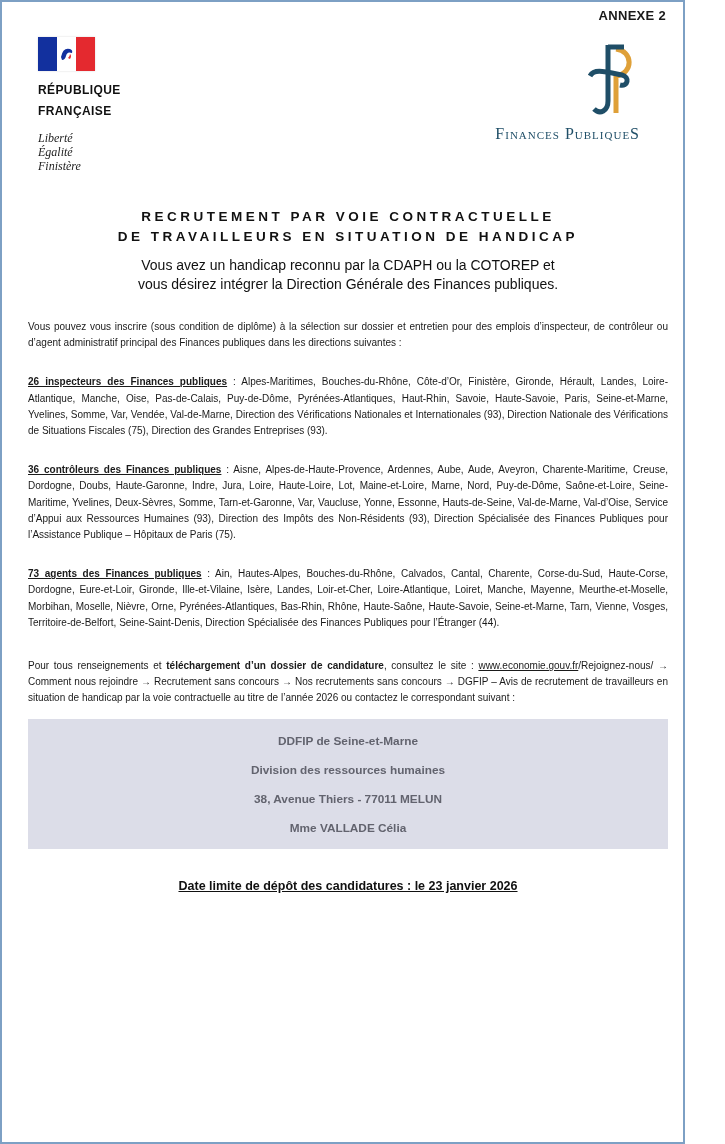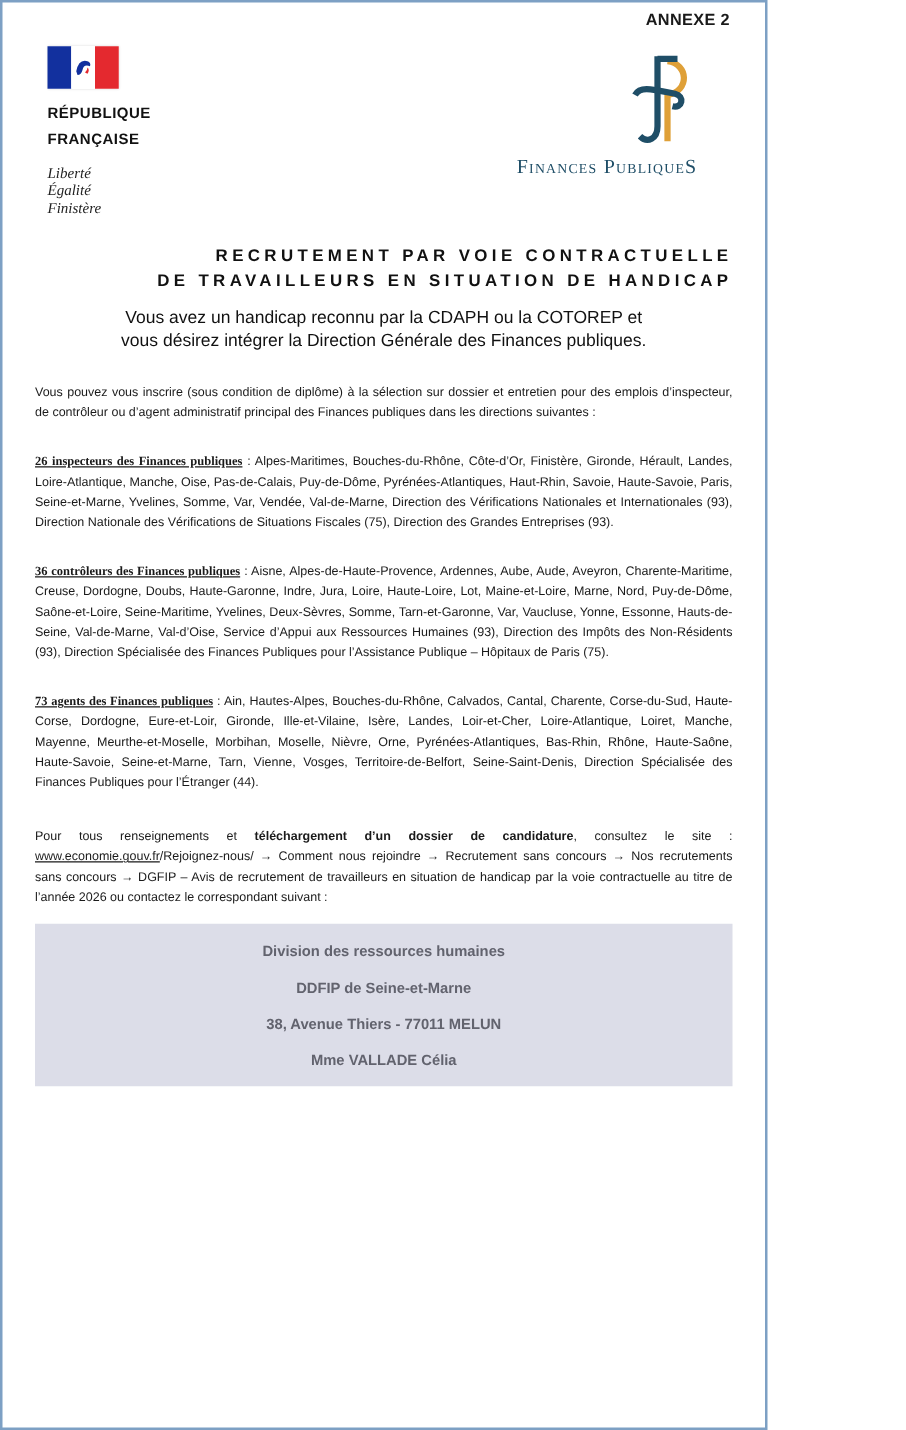--- a/index.html
+++ b/index.html
@@ -13,24 +13,24 @@
     --ink:#1a1a1a;
   }
   *{box-sizing:border-box;margin:0;padding:0;}
   html,body{background:#fff;}
   body{
     width:725px;height:1144px;
     font-family:"Liberation Sans",sans-serif;
     color:var(--ink);
   }
   .page{
-    width:614px;height:1144px;
+    width:685px;height:1144px;
     border:2px solid var(--border);
     background:#fff;
-    padding:6px 26px 20px 26px;
+    padding:6px 15px 20px 26px;
     overflow:hidden;
   }
   .annexe{
     text-align:right;
     font-size:13px;font-weight:bold;
     letter-spacing:.3px;
     padding-right:2px;
   }
   header{
     display:flex;justify-content:space-between;align-items:flex-start;
@@ -57,35 +57,35 @@
     display:flex;flex-direction:column;align-items:flex-end;
   }
   .fp-caption{
     margin-top:4px;
     font-family:"Liberation Serif",serif;
     font-variant:small-caps;
     font-size:16px;letter-spacing:1px;
     color:var(--fp-blue);
   }
   .title{
-    margin-top:22px;text-align:right;
+    margin-top:34px;text-align:center;
     font-size:13.5px;font-weight:bold;letter-spacing:3.5px;
     line-height:20px;color:#111;
   }
   .subtitle{
     margin-top:9px;text-align:center;
     font-size:14px;font-weight:normal;line-height:19px;color:#111;
   }
   p.body{
     font-size:10px;line-height:16.2px;
     text-align:justify;color:var(--ink);
   }
   .intro{margin-top:25px;}
   .section{margin-top:23px;}
-  .section .hd{font-weight:bold;text-decoration:underline;font-family:Liberation Serif, serif;}
+  .section .hd{font-weight:bold;text-decoration:underline;}
   .info{margin-top:27px;}
   .info .link{color:var(--ink);text-decoration:underline;cursor:pointer;}
   .contact-box{
     margin-top:12px;
     background:var(--box-bg);
     padding:8px 10px 6px 10px;
     text-align:center;
   }
   .contact-box p{
     font-size:11.8px;font-weight:bold;
@@ -154,20 +154,21 @@
 
   <p class="body section"><span class="hd">26 inspecteurs des Finances publiques</span><span> : </span><span>Alpes-Maritimes, Bouches-du-Rhône, Côte-d’Or, Finistère, Gironde, Hérault, Landes, Loire-Atlantique, Manche, Oise, Pas-de-Calais, Puy-de-Dôme, Pyrénées-Atlantiques, Haut-Rhin, Savoie, Haute-Savoie, Paris, Seine-et-Marne, Yvelines, Somme, Var, Vendée, Val-de-Marne, Direction des Vérifications Nationales et Internationales (93), Direction Nationale des Vérifications de Situations Fiscales (75), Direction des Grandes Entreprises (93).</span></p>
 
   <p class="body section"><span class="hd">36 contrôleurs des Finances publiques</span><span> : </span><span>Aisne, Alpes-de-Haute-Provence, Ardennes, Aube, Aude, Aveyron, Charente-Maritime, Creuse, Dordogne, Doubs, Haute-Garonne, Indre, Jura, Loire, Haute-Loire, Lot, Maine-et-Loire, Marne, Nord, Puy-de-Dôme, Saône-et-Loire, Seine-Maritime, Yvelines, Deux-Sèvres, Somme, Tarn-et-Garonne, Var, Vaucluse, Yonne, Essonne, Hauts-de-Seine, Val-de-Marne, Val-d’Oise, Service d’Appui aux Ressources Humaines (93), Direction des Impôts des Non-Résidents (93), Direction Spécialisée des Finances Publiques pour l’Assistance Publique – Hôpitaux de Paris (75).</span></p>
 
   <p class="body section"><span class="hd">73 agents des Finances publiques</span><span> : </span><span>Ain, Hautes-Alpes, Bouches-du-Rhône, Calvados, Cantal, Charente, Corse-du-Sud, Haute-Corse, Dordogne, Eure-et-Loir, Gironde, Ille-et-Vilaine, Isère, Landes, Loir-et-Cher, Loire-Atlantique, Loiret, Manche, Mayenne, Meurthe-et-Moselle, Morbihan, Moselle, Nièvre, Orne, Pyrénées-Atlantiques, Bas-Rhin, Rhône, Haute-Saône, Haute-Savoie, Seine-et-Marne, Tarn, Vienne, Vosges, Territoire-de-Belfort, Seine-Saint-Denis, Direction Spécialisée des Finances Publiques pour l’Étranger (44).</span></p>
 
   <p class="body info"><span>Pour tous renseignements et </span><strong>téléchargement d’un dossier de candidature</strong><span>, consultez le site : </span><a class="link">www.economie.gouv.fr</a><span>/Rejoignez-nous/ </span><span>→ Comment nous rejoindre → Recrutement sans concours → Nos recrutements sans concours → DGFIP – Avis de recrutement de travailleurs en situation de handicap par la voie contractuelle au titre de l’année 2026 ou contactez le correspondant suivant :</span></p>
 
   <div class="contact-box">
+    <p>DDFIP de Seine-et-Marne</p>
     <p>Division des ressources humaines</p>
-    <p>DDFIP de Seine-et-Marne</p>
     <p>38, Avenue Thiers - 77011 MELUN</p>
     <p>Mme VALLADE Célia</p>
   </div>
 
+  <p class="deadline">Date limite de dépôt des candidatures : le 23 janvier 2026</p>
 
 </div>
 
 </body></html>

